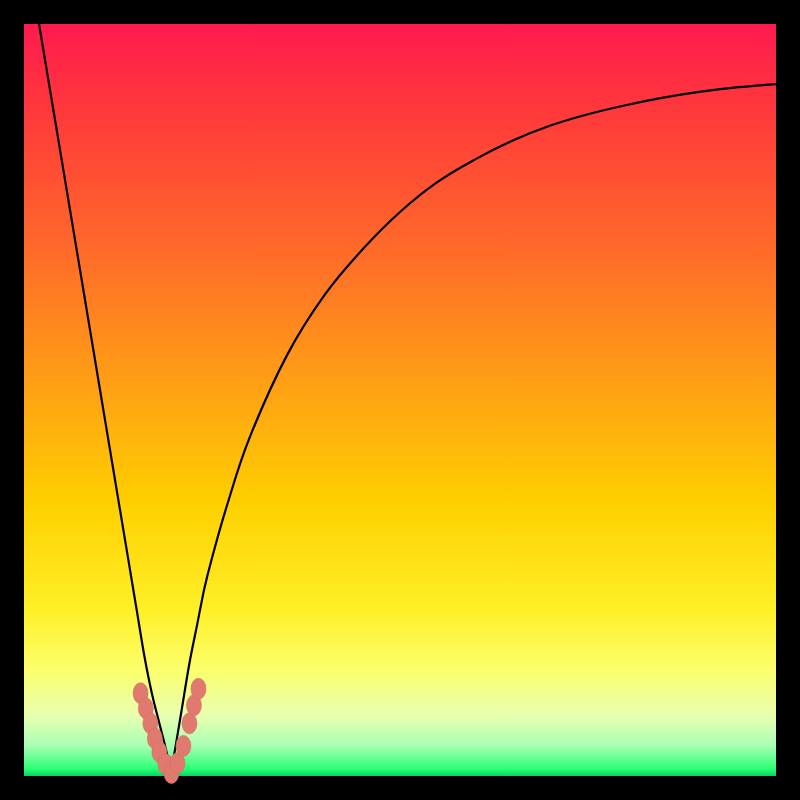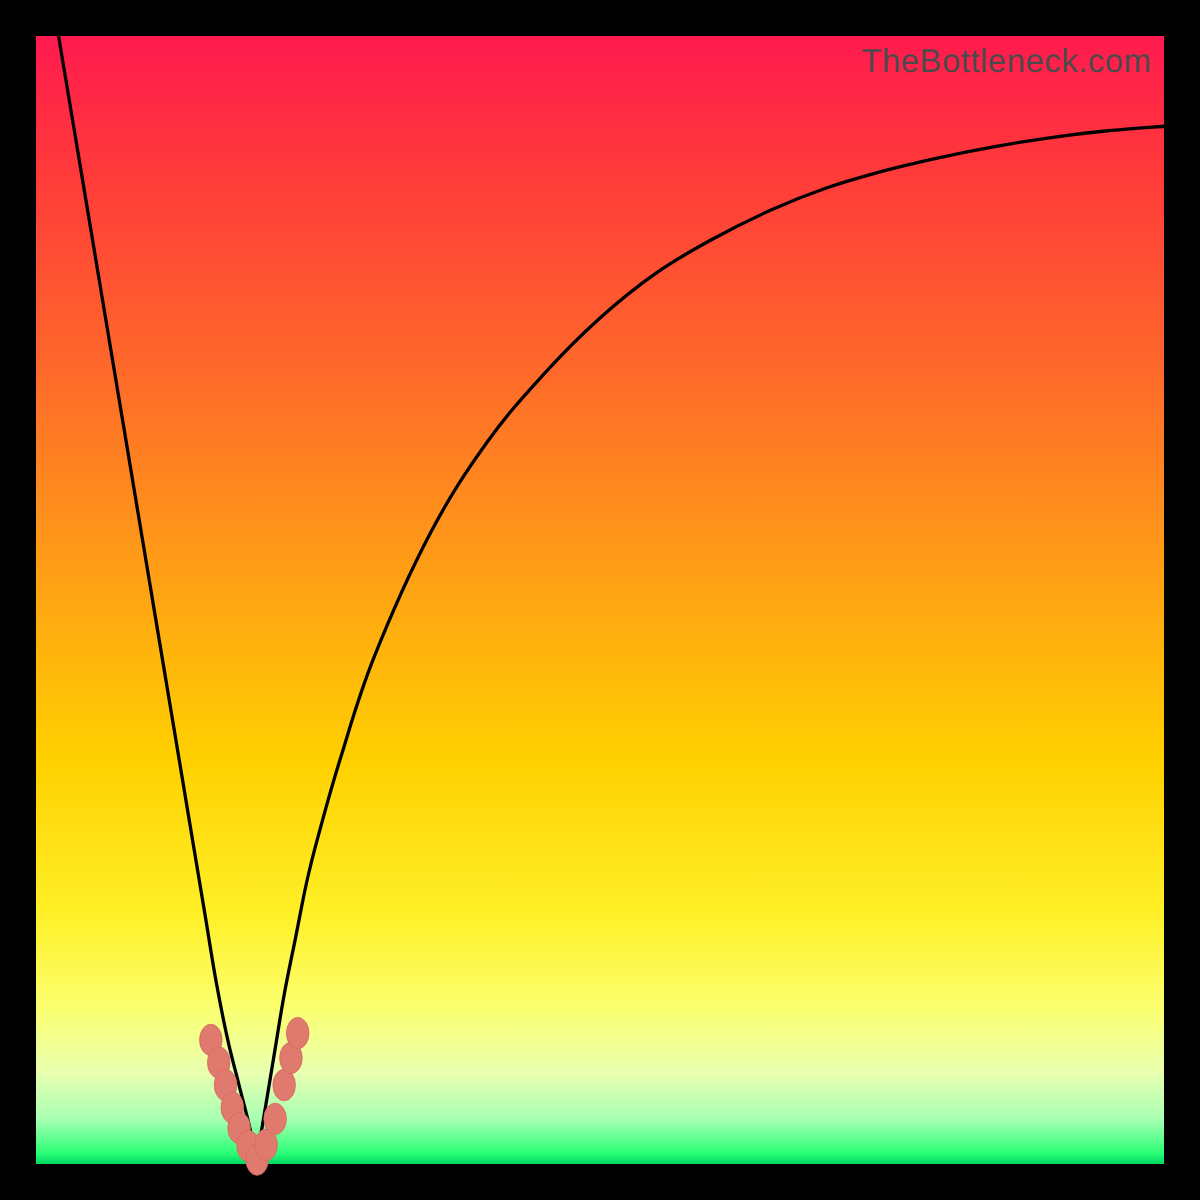--- a/index.html
+++ b/index.html
@@ -73,15 +73,14 @@
           <ellipse cx="135.36" cy="727.94" rx="7.5" ry="10.5" fill="#e07a6e" stroke="#d86b5f" stroke-width="0.6"></ellipse>
           <ellipse cx="141.38" cy="739.97" rx="7.5" ry="10.5" fill="#e07a6e" stroke="#d86b5f" stroke-width="0.6"></ellipse>
           <ellipse cx="147.39" cy="748.99" rx="7.5" ry="10.5" fill="#e07a6e" stroke="#d86b5f" stroke-width="0.6"></ellipse>
           <ellipse cx="153.41" cy="739.22" rx="7.5" ry="10.5" fill="#e07a6e" stroke="#d86b5f" stroke-width="0.6"></ellipse>
           <ellipse cx="159.42" cy="721.92" rx="7.5" ry="10.5" fill="#e07a6e" stroke="#d86b5f" stroke-width="0.6"></ellipse>
           <ellipse cx="165.44" cy="699.36" rx="7.5" ry="10.5" fill="#e07a6e" stroke="#d86b5f" stroke-width="0.6"></ellipse>
           <ellipse cx="169.95" cy="681.31" rx="7.5" ry="10.5" fill="#e07a6e" stroke="#d86b5f" stroke-width="0.6"></ellipse>
           <ellipse cx="174.46" cy="664.77" rx="7.5" ry="10.5" fill="#e07a6e" stroke="#d86b5f" stroke-width="0.6"></ellipse>
         </g>
     </svg>
-    <div class="watermark">TheBottleneck.com</div>
   </div>
 </div>
 
 </body></html>

